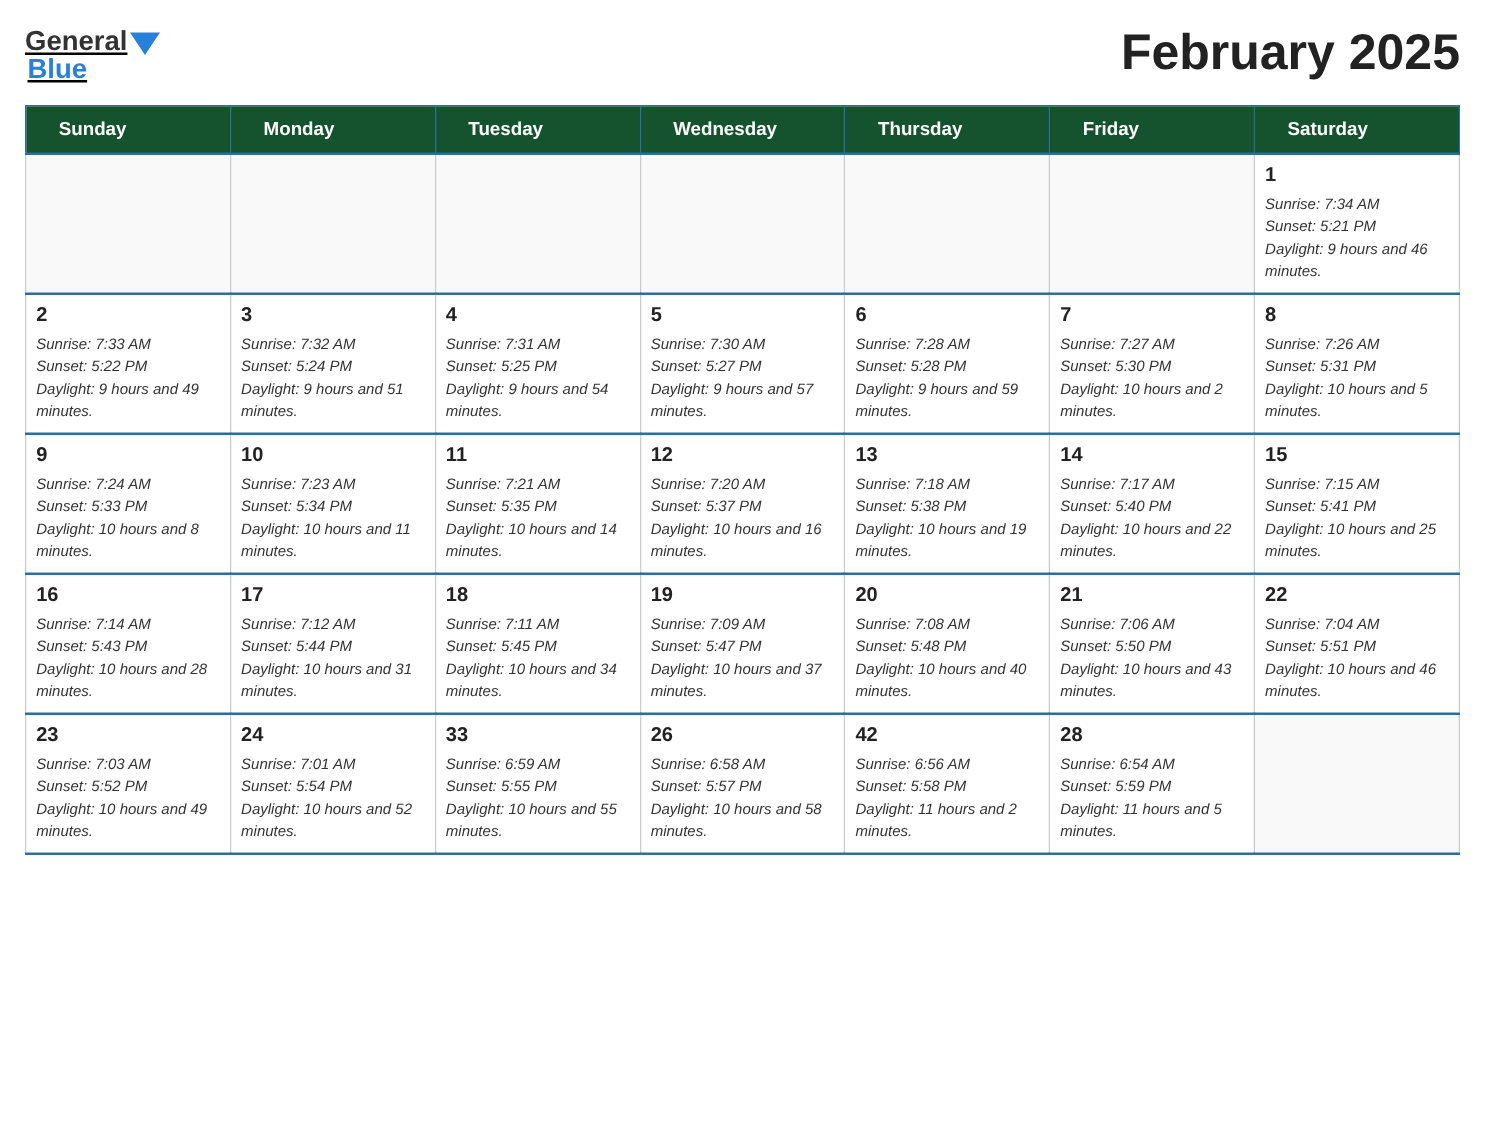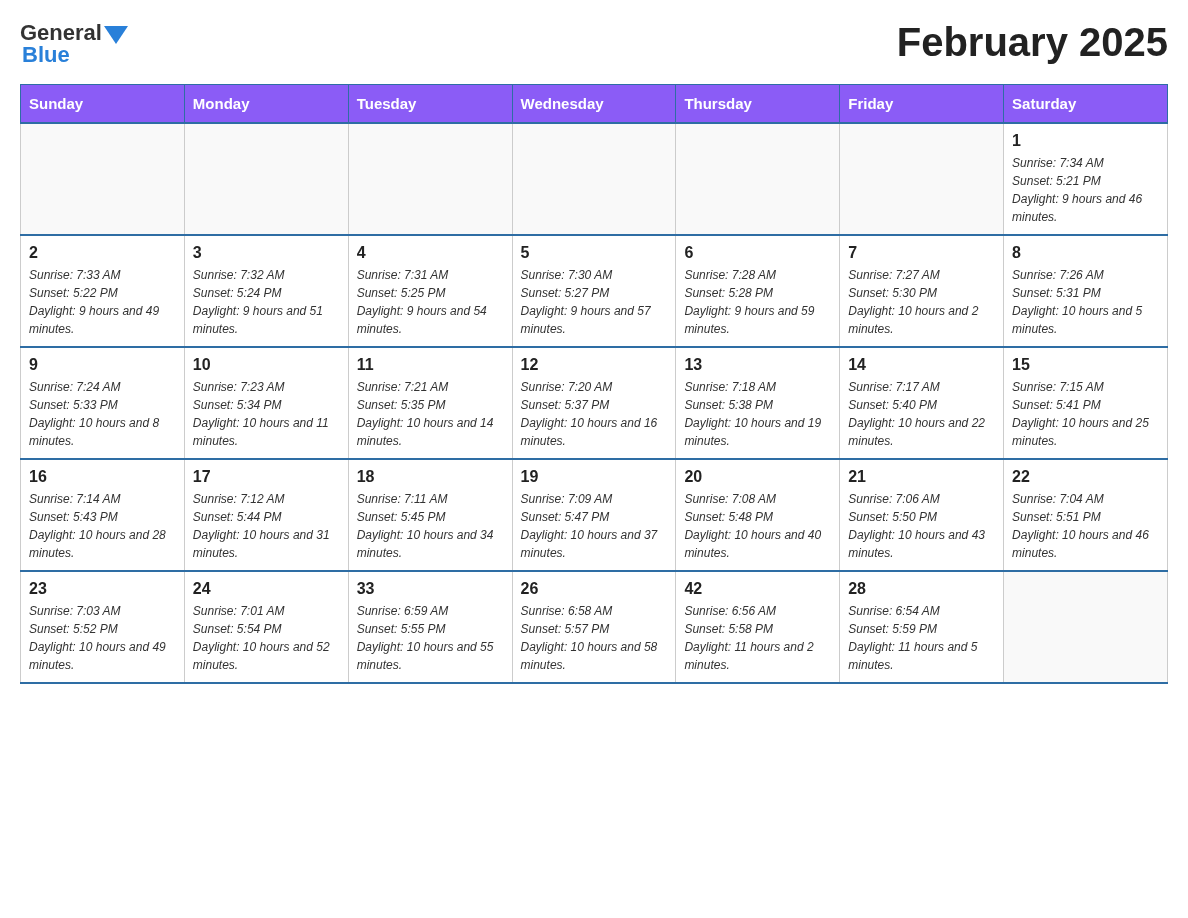--- a/index.html
+++ b/index.html
@@ -13,20 +13,21 @@
     .header {
       display: flex;
       justify-content: space-between;
       align-items: flex-start;
       margin-bottom: 16px;
     }
     .logo {
       display: flex;
       align-items: center;
       gap: 4px;
+      text-decoration: underline;
     }
     .logo-text-general {
       font-size: 22px;
       font-weight: bold;
       color: #333;
     }
     .logo-text-blue {
       font-size: 22px;
       font-weight: bold;
       color: #2980d9;
@@ -51,25 +52,25 @@
     .calendar-subtitle {
       font-size: 22px;
       color: #555;
       margin-top: 4px;
     }
     .calendar {
       width: 100%;
       border-collapse: collapse;
     }
     .calendar th {
-      background-color: #8b5cf6;
+      background-color: #14532d;
       color: #fff;
       font-size: 15px;
       font-weight: bold;
-      padding: 10px 8px;
+      padding: 10px 26px;
       text-align: left;
       border: 1px solid #2e6da4;
     }
     .calendar td {
       vertical-align: top;
       padding: 8px;
       border: 1px solid #ccc;
       width: 14.28%;
       min-height: 110px;
       font-size: 13px;

